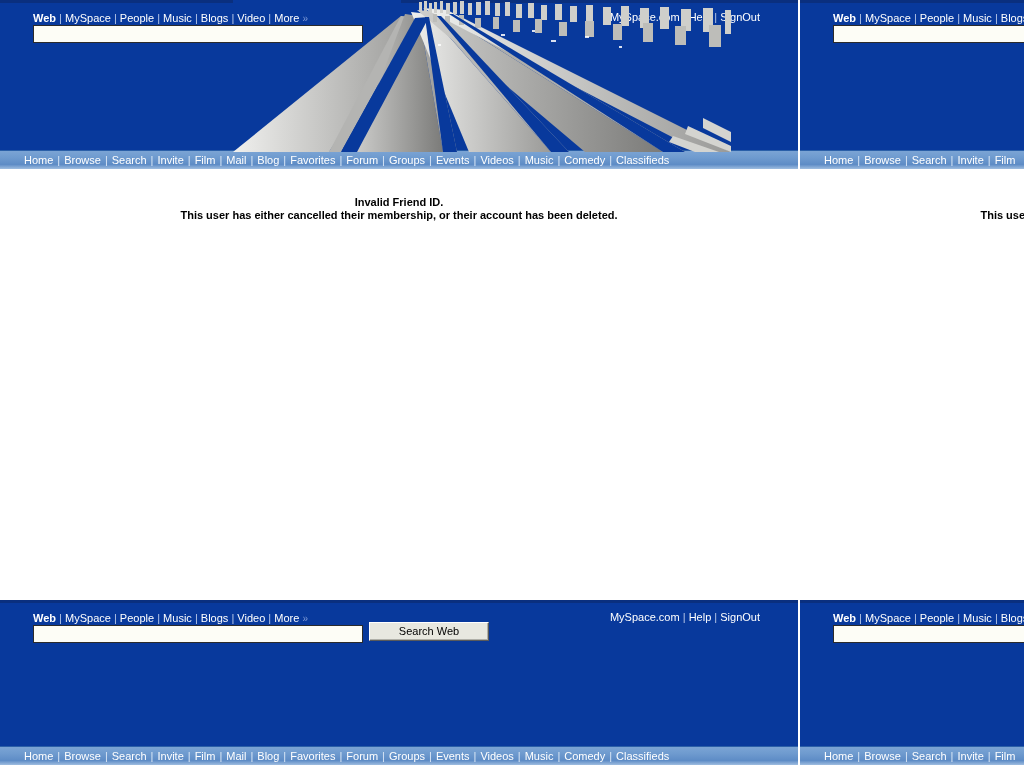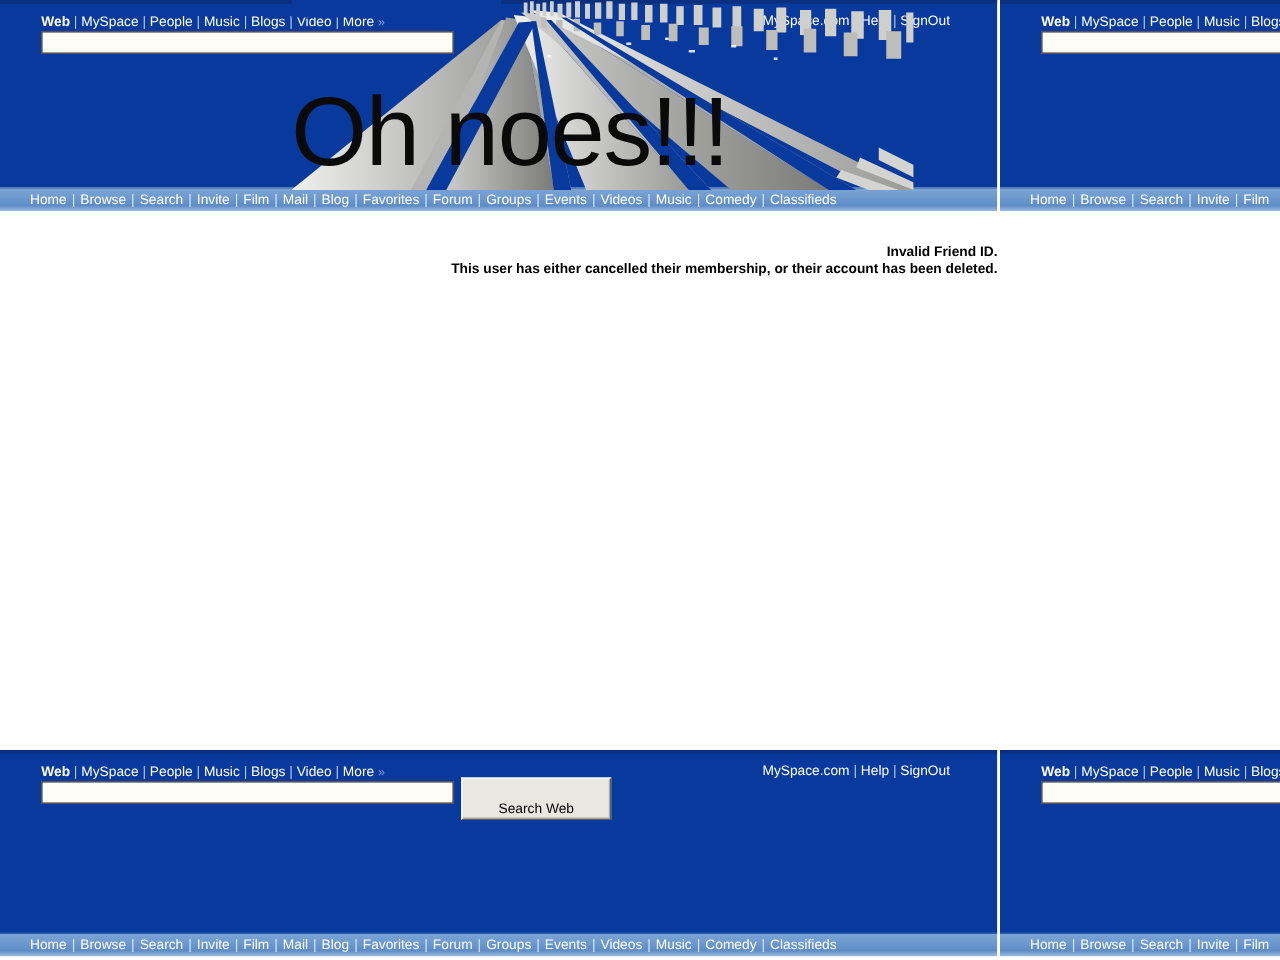--- a/index.html
+++ b/index.html
@@ -63,21 +63,21 @@
     border-top:1px solid #ffffff;
     border-left:1px solid #ffffff;
     border-right:1px solid #5a5a5a;
     border-bottom:1px solid #5a5a5a;
     box-shadow:inset -1px -1px 0 #b0b0a8;
     font-family:"Liberation Sans", sans-serif;
     font-size:11px;color:#000;
     text-align:center;line-height:17px;
     box-sizing:border-box;
     cursor:pointer;
-    padding:16px;
+    padding:0;
   }
 
   
   .navbar{
     position:absolute;left:0;width:798px;height:19px;
     background:linear-gradient(to bottom,#7ba4d4 0%,#6f9bcf 35%,#5e8cc6 75%,#9fbde0 100%);
     border-top:1px solid #2a5fa8;
     box-sizing:border-box;
     overflow:hidden;
     white-space:nowrap;
@@ -90,21 +90,21 @@
   }
   .nav-items .sep{color:#d9e6f5;padding:0 4px;}
 
   
   .content{
     position:absolute;left:0;top:169px;width:798px;height:431px;
     background:#ffffff;
   }
   .err{
     position:absolute;left:0;top:27px;width:798px;
-    text-align:right;
+    text-align:center;
     font-family:"Liberation Sans", sans-serif;
     font-size:11px;font-weight:bold;color:#000000;
     line-height:13px;
   }
   .err div{display:block;}
 
   
   .panel.right .panel-inner{left:0;}
   .right-clip{position:absolute;left:0;top:0;width:224px;height:768px;overflow:hidden;}
   .right-clip .panel-inner{position:absolute;left:0;top:0;}
@@ -322,21 +322,20 @@
         </g>
 
         <g fill="#d4d4d0">
           <polygon points="470,118 498,132 498,142 470,128"></polygon>
           <polygon points="455,126 498,146 498,152 452,134"></polygon>
           <polygon points="440,136 486,152 462,152 436,142"></polygon>
         </g>
       </svg>
     </div>
 
-    <div class="oh-noes">Oh noes!!!</div>
 
   </div>
 
   <div class="divider"></div>
 
   <div class="panel right">
     <div class="right-clip">
       <div class="panel-inner">
 
         <div class="searchbar top">

